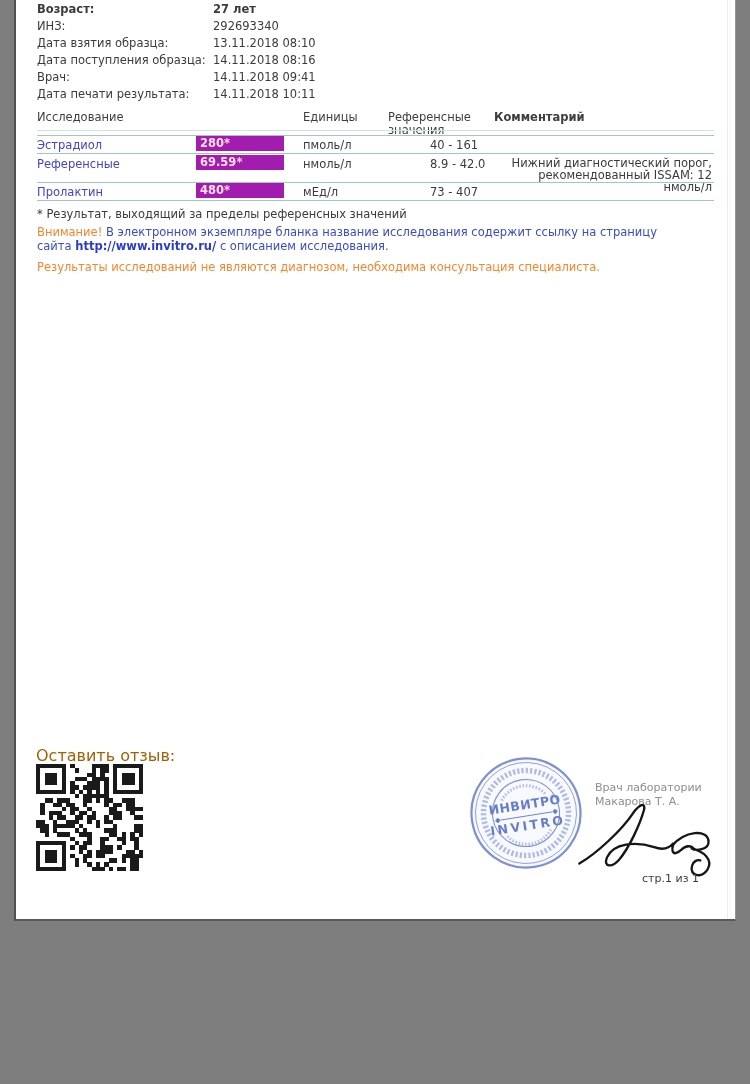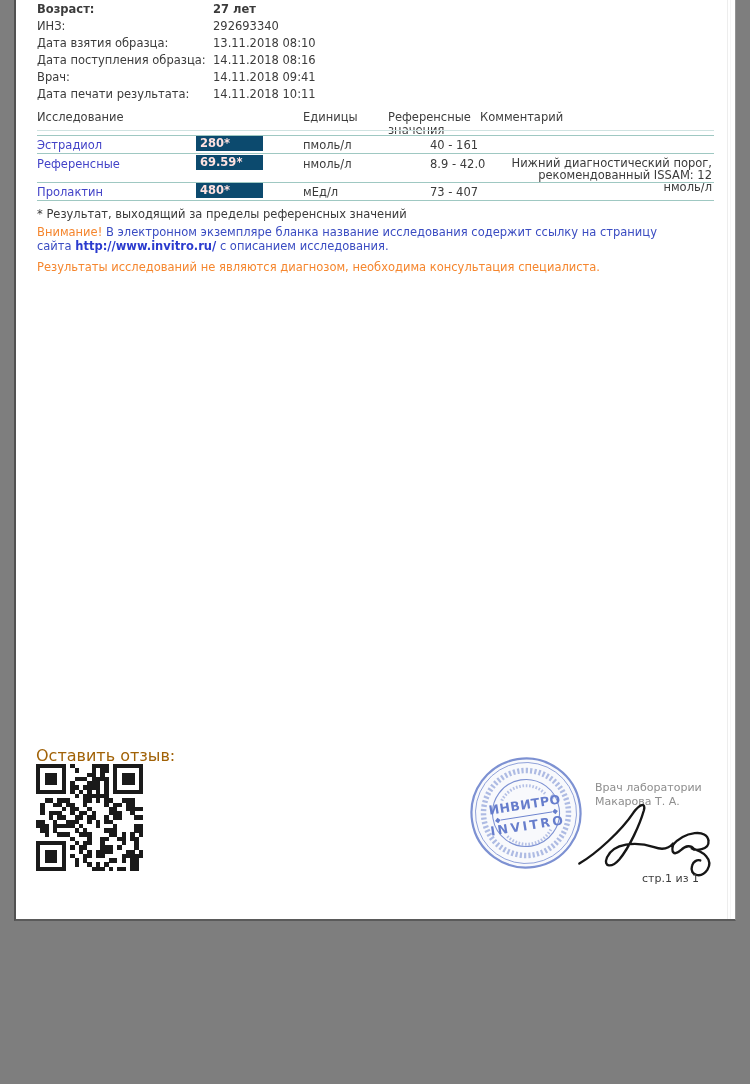--- a/index.html
+++ b/index.html
@@ -28,28 +28,28 @@
 
   
   .info{position:absolute;left:21px;top:2px;}
   .info-row{display:flex;height:17px;align-items:flex-start;}
   .info-label{width:176px;}
   .info-row.bold{font-weight:bold;}
 
   
   .th{position:absolute;top:111px;color:#3d3d3d;line-height:12.5px;}
   .th1{left:21px;}  .th2{left:185px;margin-top:44px;} .th3{left:287px;}
-  .th4{left:372px;width:95px;} .th5{left:464px;}
+  .th4{left:372px;width:95px;} .th5{left:478px;font-weight:bold;}
   .rule{position:absolute;left:21px;width:677px;height:1px;background:#9fc8c2;}
   .rule-light{background:#cfe3e1;}
   .cell{position:absolute;line-height:12px;text-align:right;}
   .test-name{color:#4343c8;}
   .flag{
-    position:absolute;left:180px;width:67px;height:15px;
-    background:#0c4a6e;color:#ffe2e0;
+    position:absolute;left:180px;width:88px;height:15px;
+    background:#a21caf;color:#ffe2e0;
     font-weight:bold;line-height:15px;padding-left:4px;
     box-sizing:border-box;
   }
   .units{left:287px;} .ref{left:372px;margin-left:42px;}
   .comment{left:478px;width:218px;}
 
   .footnote{position:absolute;left:21px;top:207px;}
   .notice{position:absolute;left:21px;top:226px;width:656px;line-height:13.5px;color:#3a4cc2;}
   .notice .warn{color:#f5862e;text-align:center;}
   .notice a{color:#2b3bce;font-weight:bold;text-decoration:none;}

